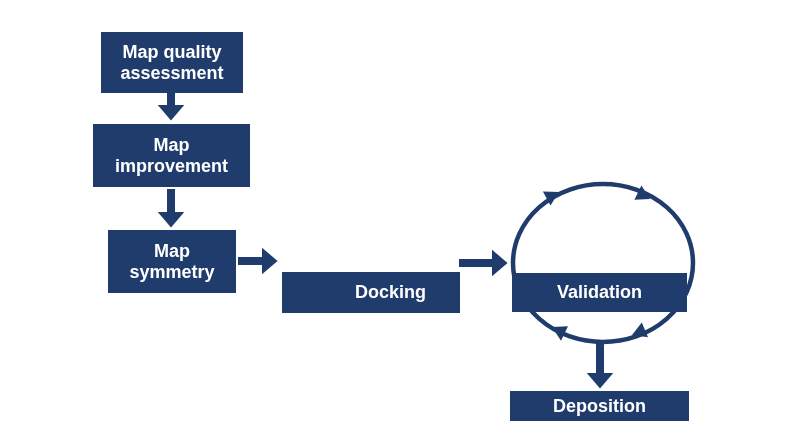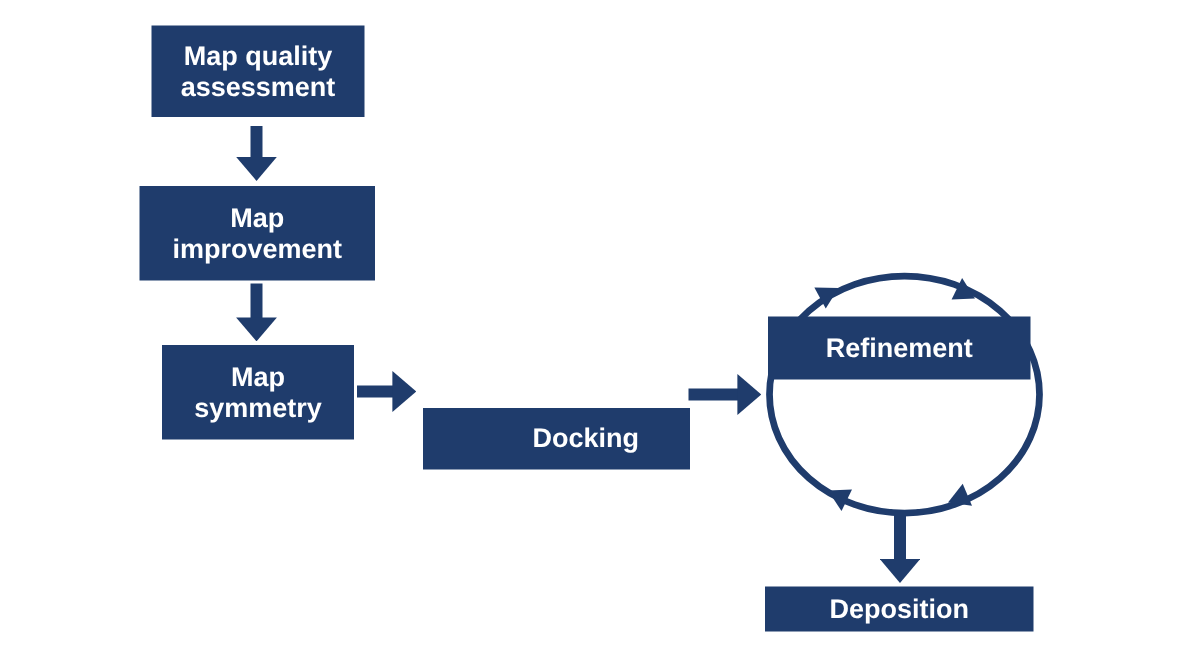--- a/index.html
+++ b/index.html
@@ -41,21 +41,21 @@
     color: var(--node-text);
     display: flex;
     align-items: center;
     justify-content: center;
     text-align: center;
     font-size: 18px;
     font-weight: bold;
     line-height: 21px;
   }
   .node-label { white-space: pre-line; }
-  .n-map-quality   { left: 101px; top: 17px;  width: 142px; height: 61px; }
+  .n-map-quality   { left: 101px; top: 32px;  width: 142px; height: 61px; }
   .n-map-improve   { left: 93px;  top: 124px; width: 157px; height: 63px; }
   .n-map-symmetry  { left: 108px; top: 230px; width: 128px; height: 63px; }
   .n-model-build   { left: 282px; top: 210px; width: 178px; height: 42px; }
   .n-docking       { left: 282px; top: 272px; width: 178px; height: 41px; padding-left: 39px; }
   .n-refinement    { left: 512px; top: 211px; width: 175px; height: 42px; }
   .n-validation    { left: 512px; top: 273px; width: 175px; height: 39px; }
   .n-deposition    { left: 510px; top: 391px; width: 179px; height: 30px; }
 </style>
 </head>
 <body>
@@ -95,22 +95,22 @@
   <div class="node n-map-symmetry">
     <span class="node-label">Map
 symmetry</span>
   </div>
 
 
   <div class="node n-docking">
     <span class="node-label">Docking</span>
   </div>
 
-  <div class="node n-refinement">
-    <span class="node-label">Refinement</span>
+
+  <div class="node n-validation">
+    <span class="node-label">Validation</span>
   </div>
-
 
   <div class="node n-deposition">
     <span class="node-label">Deposition</span>
   </div>
 
 </div>
 
 </body></html>

